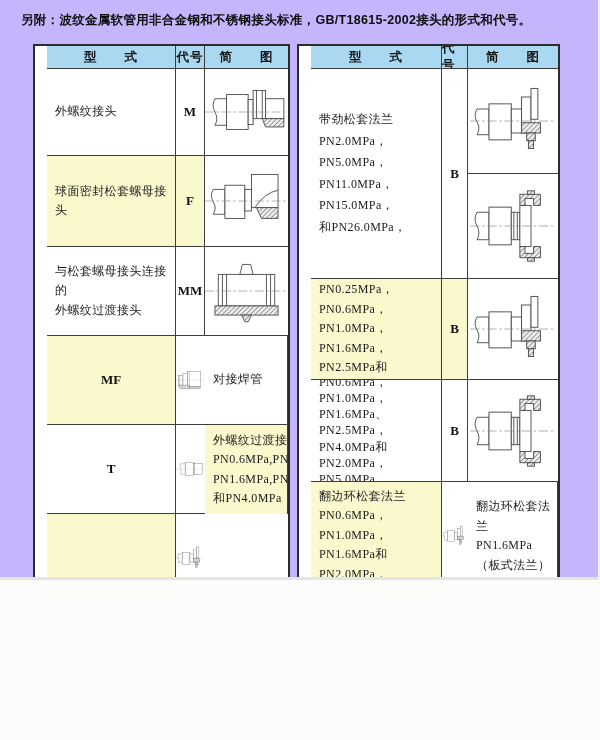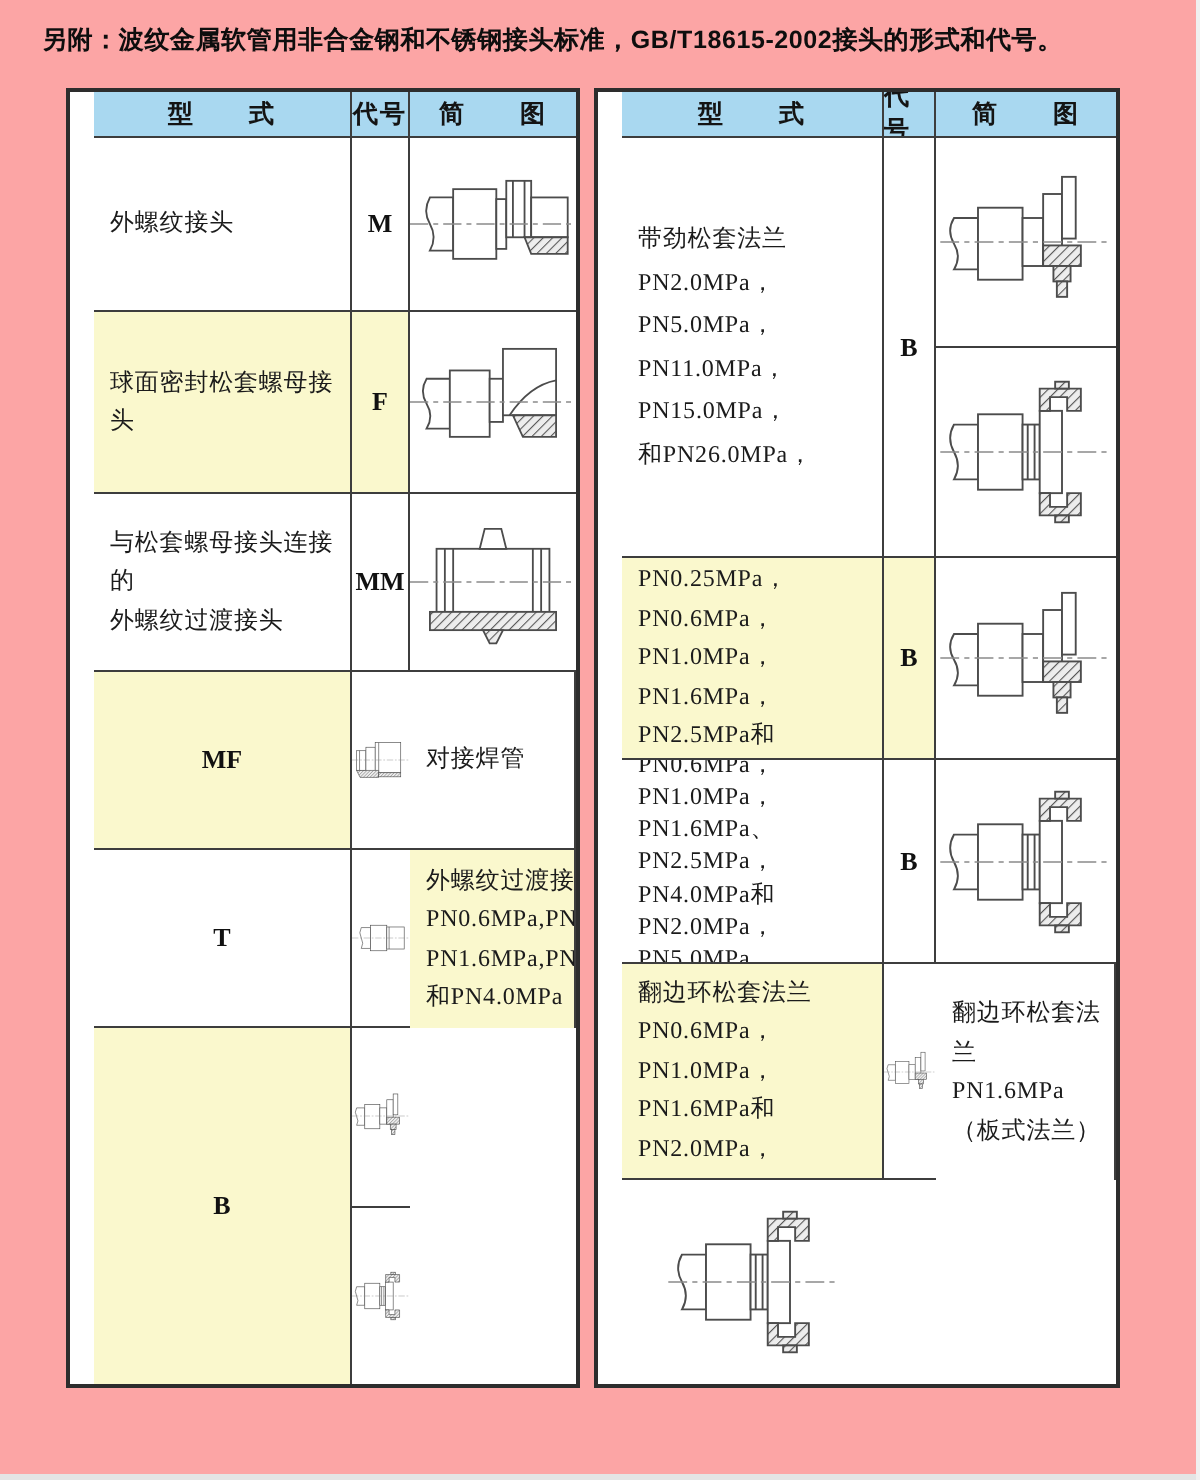--- a/index.html
+++ b/index.html
@@ -1,18 +1,18 @@
 <!DOCTYPE html>
 <html><head>
 <meta charset="utf-8">
 <style>
   html,body{margin:0;padding:0;}
   body{width:600px;height:740px;background:#fcfcfb;font-family:"Liberation Serif","DejaVu Serif",serif;}
   *{box-sizing:border-box;}
-  .page{position:relative;width:600px;height:740px;overflow:hidden;background:#fca5a5;}
+  .page{position:relative;width:600px;height:580px;overflow:hidden;background:#c4b5fd;}
   .title{position:absolute;left:21px;top:12px;width:565px;font-family:"Liberation Sans","DejaVu Sans",sans-serif;
          font-size:12.5px;font-weight:700;color:#0e0e0e;letter-spacing:.3px;}
   .tbl{position:absolute;top:44px;display:grid;background:#fff;border:2px solid #2d2d2d;padding-left:12px;}
   #tblL{left:33px;width:257px;grid-template-columns:129px 29px 1fr;
         grid-template-rows:23px 87px 91px 89px 89px 89px 178px;}
   #tblR{left:297px;width:263px;grid-template-columns:131px 26px 1fr;
         grid-template-rows:23px 210px 101px 102px 108px 102px;}
   .c{border-right:1px solid #3d3d3d;border-bottom:1px solid #3d3d3d;background:#fff;overflow:hidden;}
   .c3{border-right:none;}
   .lr{border-bottom:none;}

